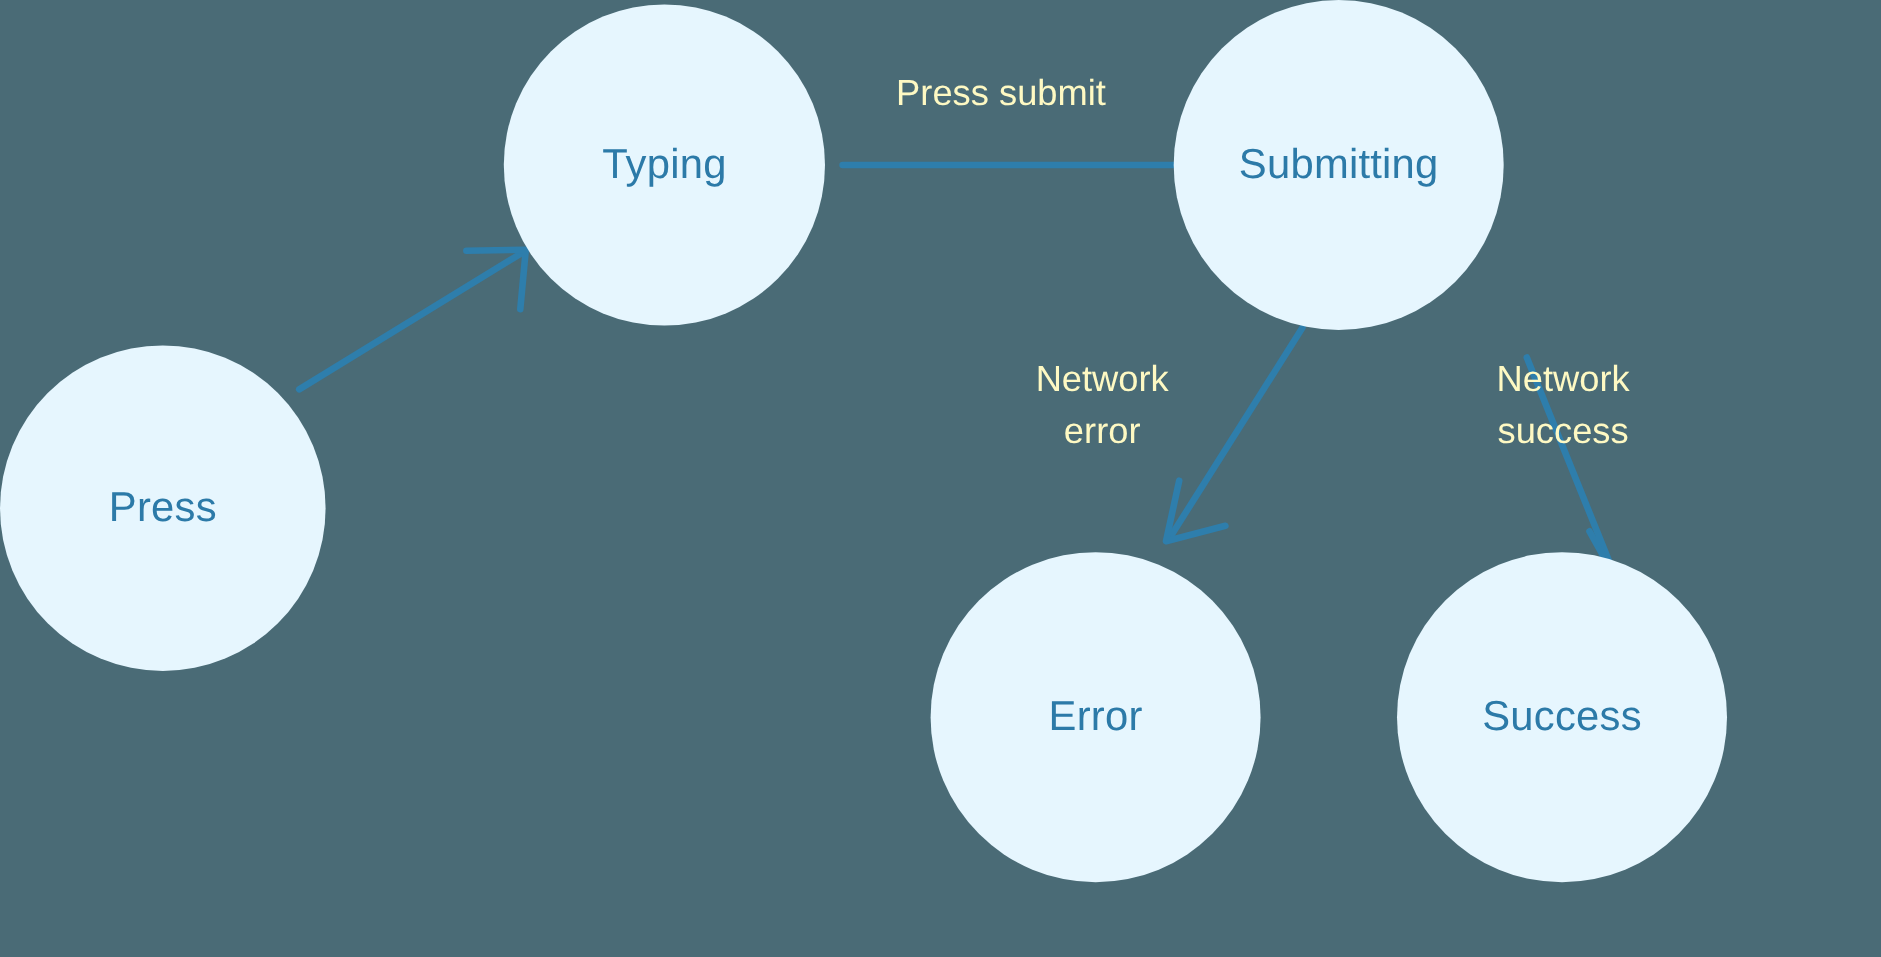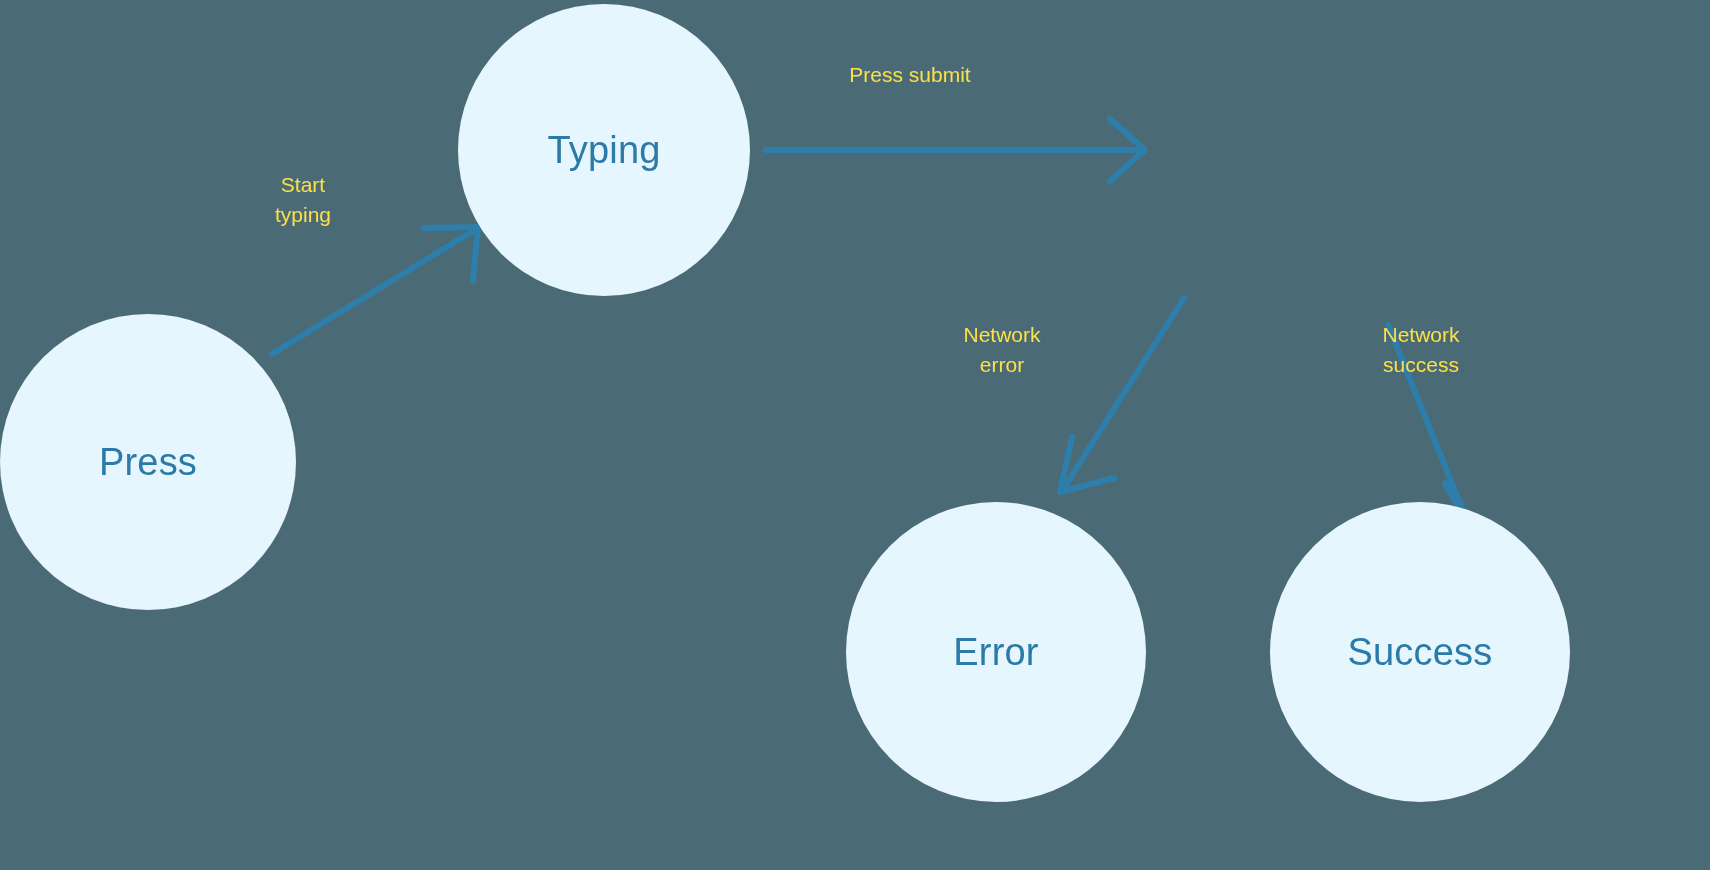--- a/index.html
+++ b/index.html
@@ -34,22 +34,22 @@
   }
   .node-label {
     color: #2c7aa8;
     font-size: 38px;
     font-weight: 400;
     letter-spacing: 0.2px;
     white-space: nowrap;
   }
   .edge-label {
     position: absolute;
-    color: #fde047;
-    font-size: 21px;
+    color: #fef9c3;
+    font-size: 33px;
     font-weight: 400;
     line-height: 1.45;
     white-space: pre-line;
     text-align: center;
   }
 </style>
 </head>
 <body>
 
 <div id="canvas">
@@ -81,31 +81,32 @@
   </svg>
 
   <div class="node" style="left:0px; top:314px; width:296px; height:296px;">
     <span class="node-label">Press</span>
   </div>
 
   <div class="node" style="left:458px; top:4px; width:292px; height:292px;">
     <span class="node-label">Typing</span>
   </div>
 
+  <div class="node" style="left:1067px; top:0px; width:300px; height:300px;">
+    <span class="node-label">Submitting</span>
+  </div>
 
   <div class="node" style="left:846px; top:502px; width:300px; height:300px;">
     <span class="node-label">Error</span>
   </div>
 
   <div class="node" style="left:1270px; top:502px; width:300px; height:300px;">
     <span class="node-label">Success</span>
   </div>
 
-  <div class="edge-label" style="left:238px; top:170px; width:130px;">Start
-typing</div>
 
   <div class="edge-label" style="left:795px; top:60px; width:230px;">Press submit</div>
 
   <div class="edge-label" style="left:918px; top:320px; width:168px;">Network
 error</div>
 
   <div class="edge-label" style="left:1340px; top:320px; width:162px;">Network
 success</div>
 
 </div>

